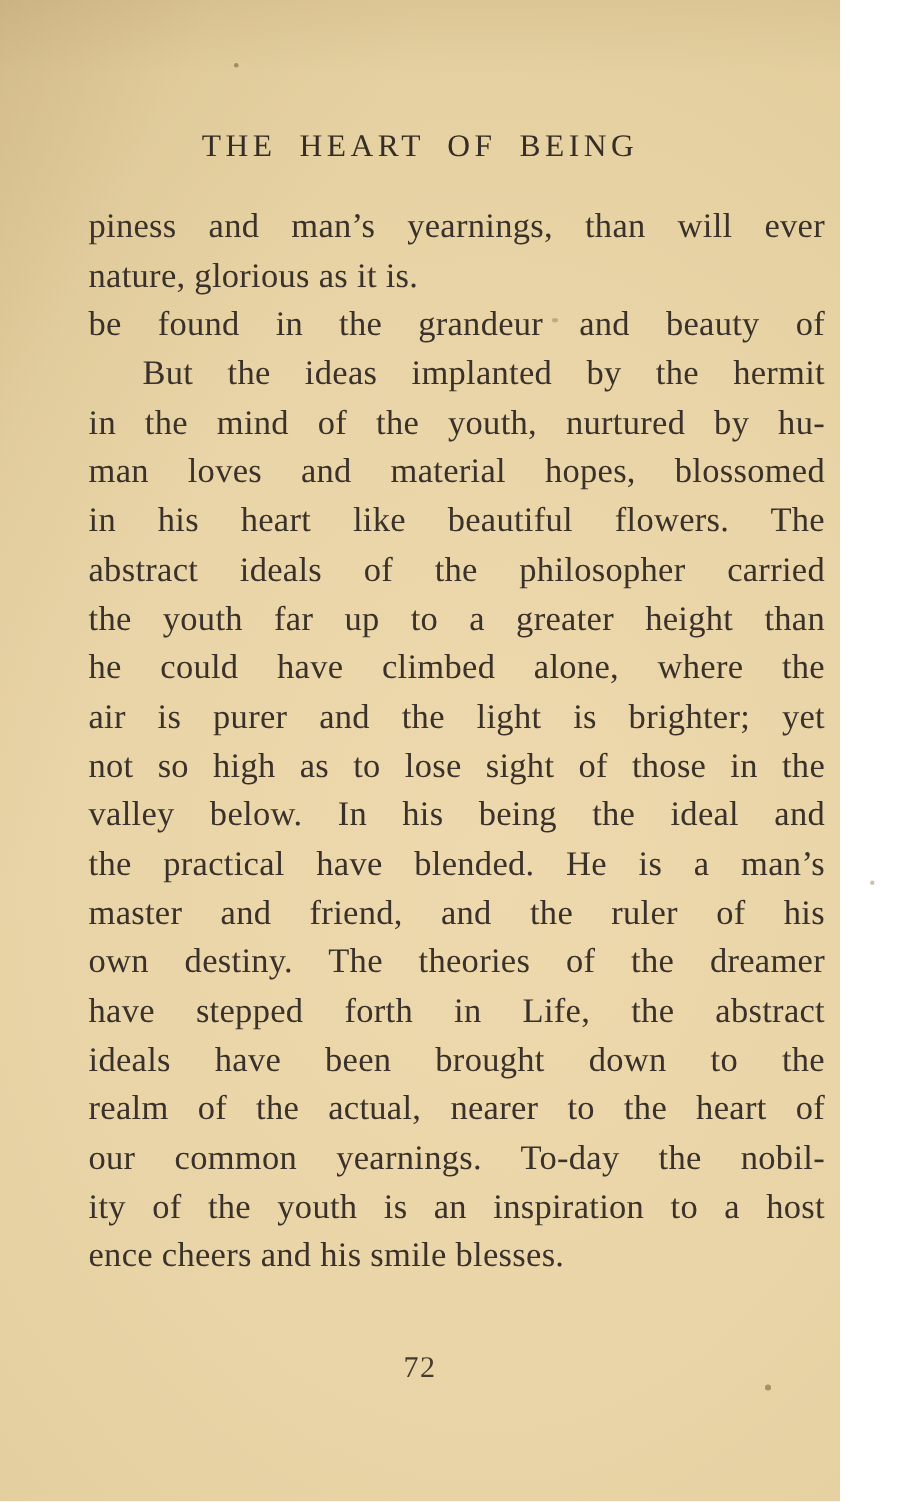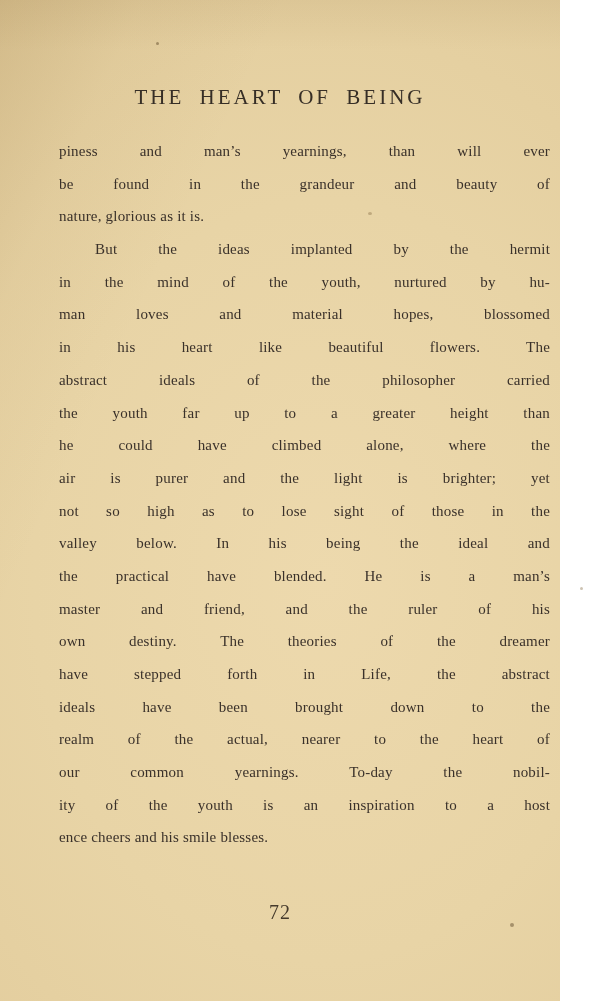--- a/index.html
+++ b/index.html
@@ -30,21 +30,21 @@
     font-weight: 500;
     letter-spacing: 3px;
     word-spacing: 7px;
     color: #362e26;
   }
   .text-block {
     position: absolute;
     top: 135px;
     left: 59px;
     width: 491px;
-    font-size: 15px;
+    font-size: 23px;
     letter-spacing: 0.2px;
     font-family: Liberation Serif, serif;
   }
   .line {
     display: block;
     line-height: 32.7px;
     height: 32.7px;
     white-space: nowrap;
     text-align: justify;
     text-align-last: justify;
@@ -79,22 +79,22 @@
 </head>
 <body>
 
 <div class="page">
 
   <div class="running-head">THE HEART OF BEING</div>
 
   <div class="text-block">
 
     <span class="line">piness and man’s yearnings, than will ever</span>
+    <span class="line para-end">nature, glorious as it is.</span>
     <span class="line">be found in the grandeur and beauty of</span>
-    <span class="line para-end">nature, glorious as it is.</span>
 
     <span class="line indent">But the ideas implanted by the hermit</span>
     <span class="line">in the mind of the youth, nurtured by hu-</span>
     <span class="line">man loves and material hopes, blossomed</span>
     <span class="line">in his heart like beautiful flowers.  The</span>
     <span class="line">abstract ideals of the philosopher carried</span>
     <span class="line">the youth far up to a greater height than</span>
     <span class="line">he could have climbed alone, where the</span>
     <span class="line">air is purer and the light is brighter; yet</span>
     <span class="line">not so high as to lose sight of those in the</span>

